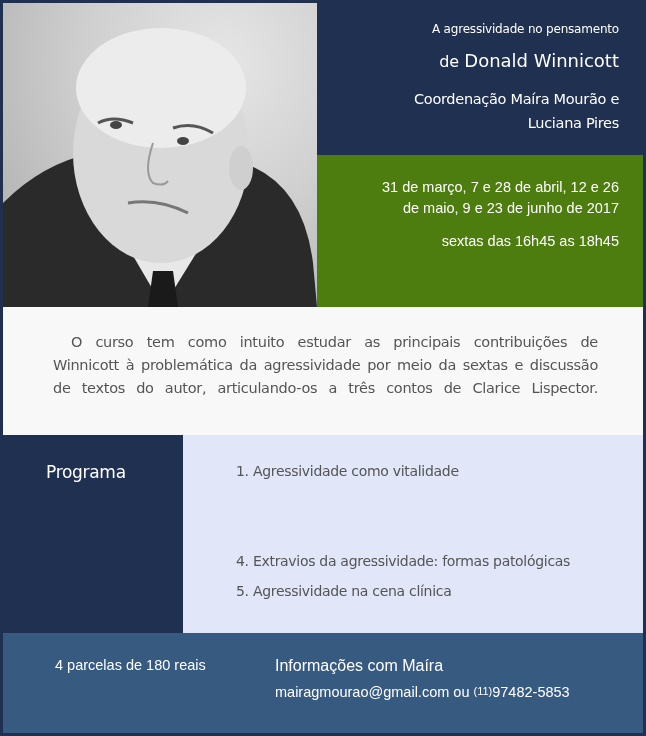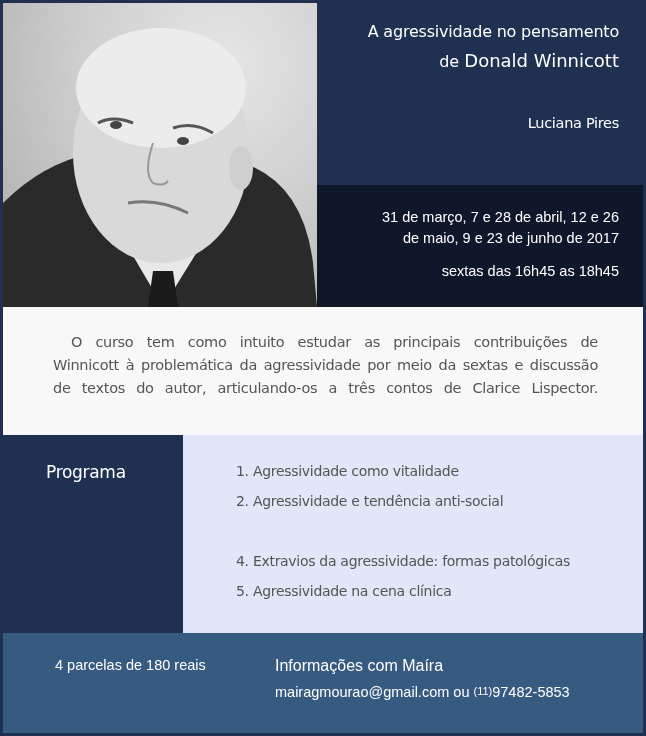--- a/index.html
+++ b/index.html
@@ -1,20 +1,20 @@
 <!DOCTYPE html>
 <html><head>
   <meta charset="utf-8">
   <style>
     html, body { margin: 0; padding: 0; }
     body { width: 646px; height: 736px; background: #1f3050; position: relative; overflow: hidden; font-family: "Liberation Sans", sans-serif; }
     .abs { position: absolute; }
     #photo { left: 3px; top: 3px; width: 314px; height: 304px; background: radial-gradient(ellipse at 70% 20%, #e6e6e6 0%, #cfcfcf 45%, #a9a9a9 100%); overflow: hidden; }
     #title-block { left: 317px; top: 0; width: 326px; height: 155px; background: #1f3050; color: #ffffff; text-align: right; }
-    #info-block { left: 317px; top: 155px; width: 326px; height: 152px; background: #0f172a; color: #ffffff; text-align: right; margin-top: 30px; }
+    #info-block { left: 317px; top: 155px; width: 326px; height: 152px; background: #4d7c0f; color: #ffffff; text-align: right; }
     #desc-block { left: 3px; top: 307px; width: 640px; height: 128px; background: #f8f8f8; }
     #prog-left { left: 3px; top: 435px; width: 180px; height: 198px; background: #1f3050; }
     #prog-right { left: 183px; top: 435px; width: 460px; height: 198px; background: #e1e6f8; }
     #footer { left: 3px; top: 633px; width: 640px; height: 100px; background: #375a80; color: #fff; }
     .t1 { position: absolute; right: 24px; font-family: "DejaVu Sans", sans-serif; }
     .desc { position: absolute; left: 50px; width: 545px; top: 24px; font-family: "DejaVu Sans", sans-serif; font-size: 14.5px; line-height: 23px; color: #555; text-align: justify; text-align-last: justify; letter-spacing: -0.3px; }
     .desc p { margin: 0; }
     .prog-item { position: absolute; left: 53px; font-family: "DejaVu Sans", sans-serif; font-size: 14px; color: #555; letter-spacing: -0.3px; }
   </style>
 </head>
@@ -31,25 +31,26 @@
     <path d="M170 125 Q190 118 210 130" stroke="#555" stroke-width="3" fill="none"></path>
     <ellipse cx="113" cy="122" rx="6" ry="4" fill="#444"></ellipse>
     <ellipse cx="180" cy="138" rx="6" ry="4" fill="#444"></ellipse>
     <path d="M150 140 Q140 170 150 180 Q160 184 165 178" stroke="#999" stroke-width="2" fill="none"></path>
     <path d="M125 200 Q155 195 185 210" stroke="#777" stroke-width="3" fill="none"></path>
     <ellipse cx="238" cy="165" rx="12" ry="22" fill="#cfcfcf"></ellipse>
   </svg>
 </div>
 
 <div id="title-block" class="abs">
-  <div class="t1" style="top:22px; font-size:16px; letter-spacing:-0.2px;">A agressividade no pensamento</div>
+  <div class="t1" style="top:22px; font-size:12px; letter-spacing:-0.2px;">A agressividade no pensamento</div>
   <div class="t1" style="top:50px; font-size:16px;">
     <span>de</span>
     <span style="font-size:18px;">Donald Winnicott</span>
   </div>
+  <div class="t1" style="top:91px; font-size:14.5px; letter-spacing:-0.3px;">Coordenação Maíra Mourão e</div>
   <div class="t1" style="top:115px; font-size:14.5px; letter-spacing:-0.3px;margin-left:34px;">Luciana Pires</div>
 </div>
 
 <div id="info-block" class="abs">
   <div class="t1" style="font-family:'Liberation Sans',sans-serif; top:24px; font-size:14.5px;">31 de março, 7 e 28 de abril, 12 e 26</div>
   <div class="t1" style="font-family:'Liberation Sans',sans-serif; top:45px; font-size:14.5px;">de maio, 9 e 23 de junho de 2017</div>
   <div class="t1" style="font-family:'Liberation Sans',sans-serif; top:78px; font-size:14.5px;">sextas das 16h45 as 18h45</div>
 </div>
 
 <div id="desc-block" class="abs">
@@ -59,21 +60,20 @@
     <p>de textos do autor, articulando-os a três contos de Clarice Lispector.</p>
   </div>
 </div>
 
 <div id="prog-left" class="abs">
   <div style="position:absolute; left:43px; top:27px; font-family:'DejaVu Sans',sans-serif; font-size:17px; color:#fff; letter-spacing:-0.3px;">Programa</div>
 </div>
 
 <div id="prog-right" class="abs">
   <div class="prog-item" style="top:28px;">1. Agressividade como vitalidade</div>
-  <div class="prog-item" style="top:58px;">2. Agressividade e tendência anti-social</div>
   <div class="prog-item" style="top:118px;">4. Extravios da agressividade: formas patológicas</div>
   <div class="prog-item" style="top:148px;">5. Agressividade na cena clínica</div>
 </div>
 
 <div id="footer" class="abs">
   <div style="position:absolute; left:52px; top:24px; font-size:14.5px;">4 parcelas de 180 reais</div>
   <div style="position:absolute; left:272px; top:24px; font-size:16px;">Informações com Maíra</div>
   <div style="position:absolute; left:272px; top:51px; font-size:14.5px; white-space:nowrap;">
     <span>mairagmourao@gmail.com</span>
     <span>ou</span>

